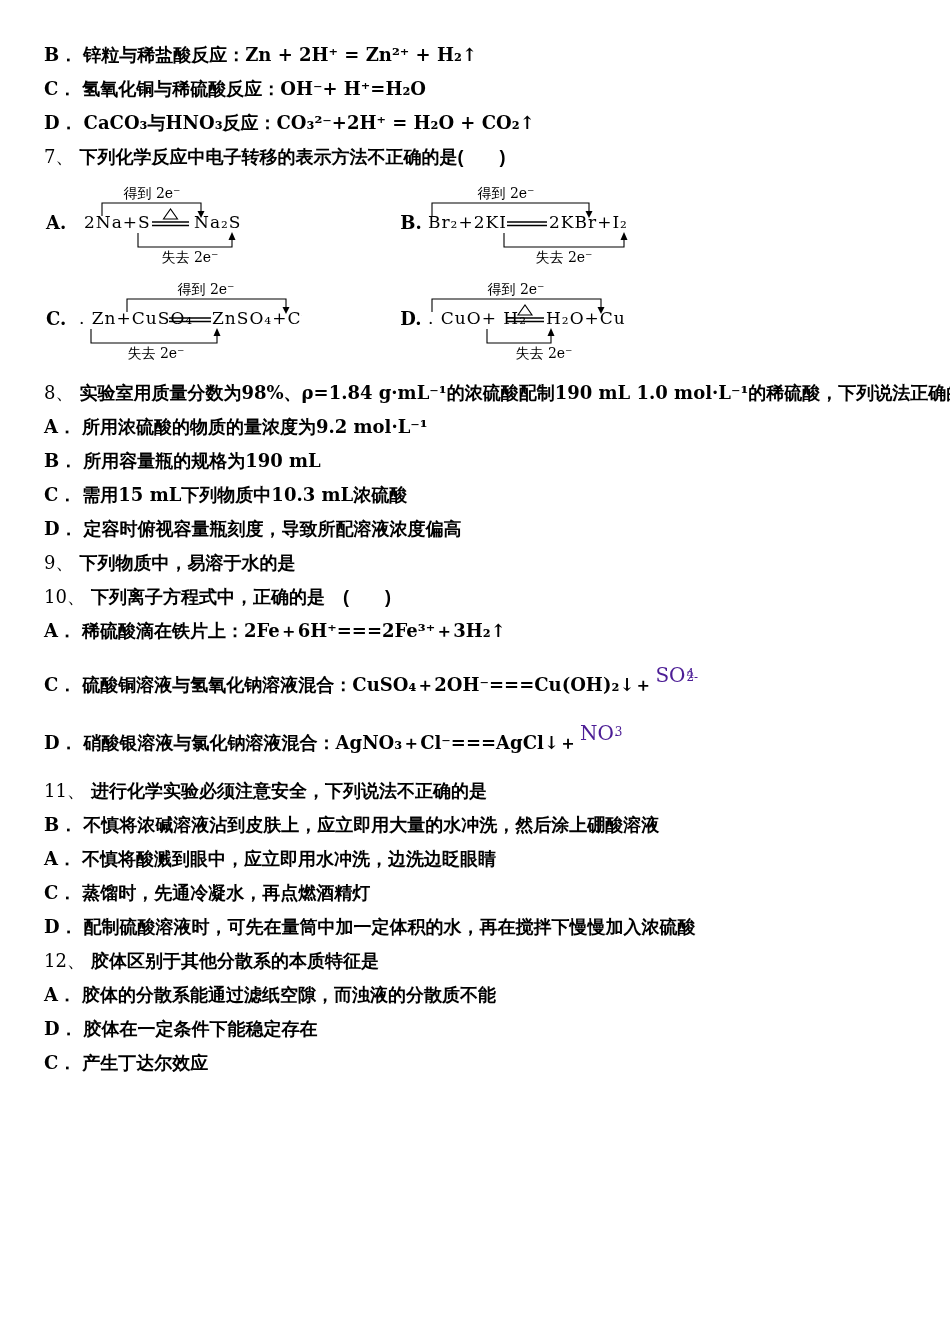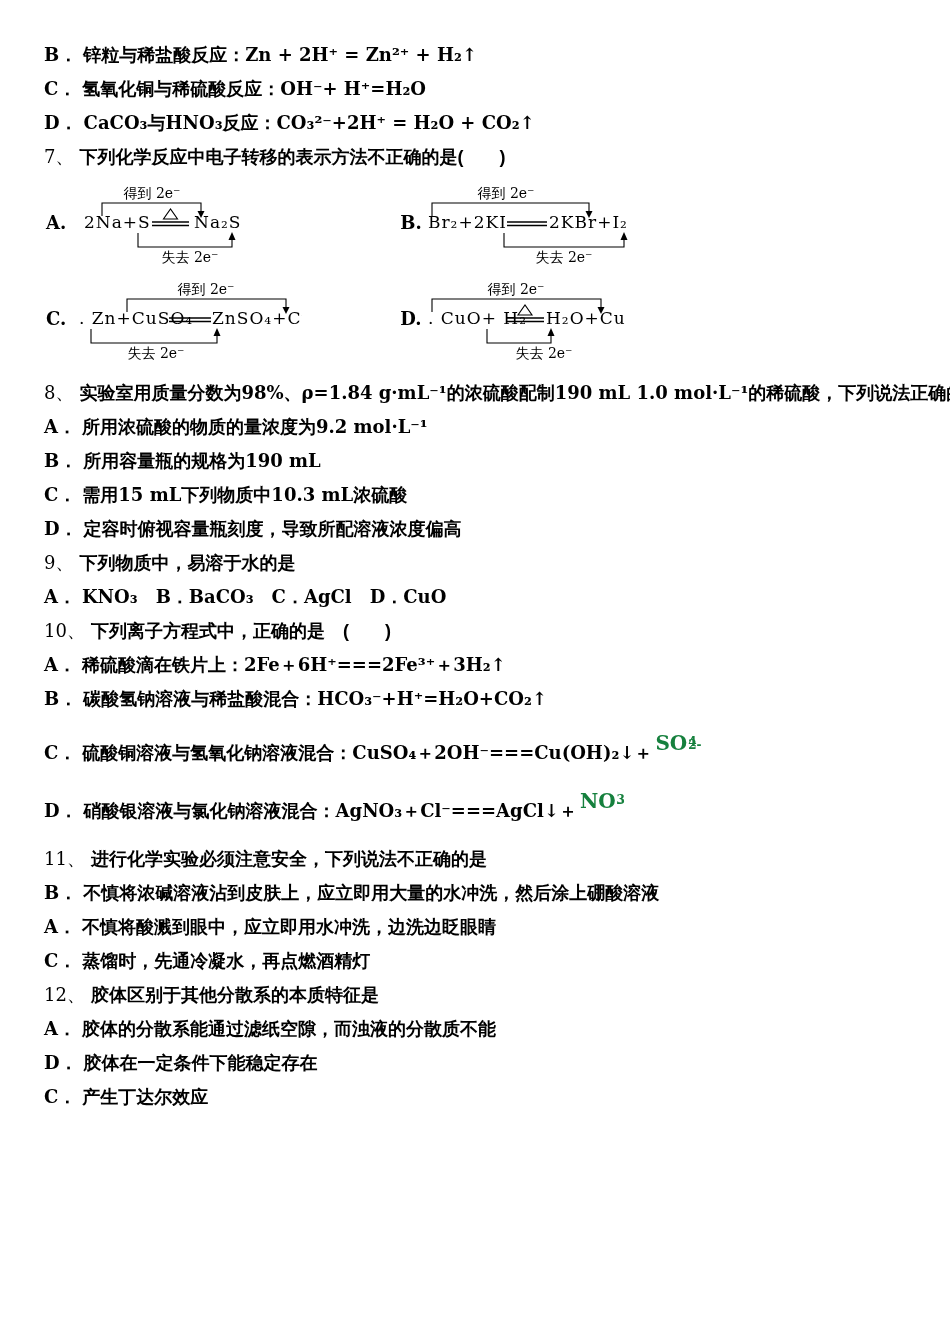--- a/index.html
+++ b/index.html
@@ -8,21 +8,21 @@
     width:950px;height:1344px;background:#ffffff;color:#000;
     font-family:"Liberation Sans",sans-serif;overflow:hidden;
   }
   .page{padding:38px 30px 0 44px;}
   .line{font-size:18px;line-height:34px;white-space:nowrap;}
   .lbl{font-family:"DejaVu Serif",serif;font-weight:700;margin-right:6px;}
   .line.question .lbl{font-weight:400;}
   .cn{font-weight:700;}
   .f{font-family:"DejaVu Serif",serif;font-weight:700;}
   .tall{margin-top:10px;margin-bottom:14px;}
-  .ion{display:inline-block;font-family:"DejaVu Serif",serif;font-weight:700;color:#15803d;
+  .ion{display:inline-block;font-family:"DejaVu Serif",serif;font-weight:400;color:#4c1d95;
        vertical-align:9px;margin-left:3px;}
   .ion-base{font-size:20px;}
   .ion-stack{display:inline-block;position:relative;width:15px;height:26px;vertical-align:-7px;}
   .ion-sup{position:absolute;top:-3px;left:1px;font-size:12px;}
   .ion-sub{position:absolute;bottom:-2px;left:1px;font-size:12px;}
   .drow{display:flex;align-items:flex-start;margin:10px 0 14px;}
   .diagram{display:flex;align-items:flex-start;}
   .dlabel{font-family:"DejaVu Serif",serif;font-weight:700;font-size:18px;margin:28px 4px 0 2px;}
   .dsvg{display:block;}
   .dsvg text{font-family:"DejaVu Serif",serif;}
@@ -102,27 +102,26 @@
           <text x="118" y="78" text-anchor="middle" class="glabel">失去 2e⁻</text>
         </svg>
       </div>
     </div>
     <div class="line question"><span class="lbl">8、</span><span class="cn">实验室用质量分数为</span><span class="f">98%</span><span class="cn">、</span><span class="f">ρ=1.84 g·mL⁻¹</span><span class="cn">的浓硫酸配制</span><span class="f">190 mL 1.0 mol·L⁻¹</span><span class="cn">的稀硫酸，下列说法正确的是</span></div>
     <div class="line option"><span class="lbl">A．</span><span class="cn">所用浓硫酸的物质的量浓度为</span><span class="f">9.2 mol·L⁻¹</span></div>
     <div class="line option"><span class="lbl">B．</span><span class="cn">所用容量瓶的规格为</span><span class="f">190 mL</span></div>
     <div class="line option"><span class="lbl">C．</span><span class="cn">需用</span><span class="f">15 mL</span><span class="cn">下列物质中</span><span class="f">10.3 mL</span><span class="cn">浓硫酸</span></div>
     <div class="line option"><span class="lbl">D．</span><span class="cn">定容时俯视容量瓶刻度，导致所配溶液浓度偏高</span></div>
     <div class="line question"><span class="lbl">9、</span><span class="cn">下列物质中，易溶于水的是</span></div>
-    <div class="line option"><span class="lbl">A．</span><span class="f">KNO₃　B．BaCO₃　C．AgCl　D．CuO</span></div>
     <div class="line question"><span class="lbl">10、</span><span class="cn">下列离子方程式中，正确的是　(　　)</span></div>
     <div class="line option"><span class="lbl">A．</span><span class="cn">稀硫酸滴在铁片上：</span><span class="f">2Fe＋6H⁺===2Fe³⁺＋3H₂↑</span></div>
-    <div class="line option"><span class="lbl">B．</span><span class="cn">碳酸氢钠溶液与稀盐酸混合：</span><span class="f">HCO₃⁻+H⁺=H₂O+CO₂↑</span></div>
     <div class="line option tall"><span class="lbl">C．</span><span class="cn">硫酸铜溶液与氢氧化钠溶液混合：</span><span class="f">CuSO₄＋2OH⁻===Cu(OH)₂↓＋</span><span class="ion"><span class="ion-base">SO</span><span class="ion-stack"><span class="ion-sup">2-</span><span class="ion-sub">4</span></span></span></div>
     <div class="line option tall"><span class="lbl">D．</span><span class="cn">硝酸银溶液与氯化钠溶液混合：</span><span class="f">AgNO₃＋Cl⁻===AgCl↓＋</span><span class="ion"><span class="ion-base">NO</span><span class="ion-stack"><span class="ion-sup">-</span><span class="ion-sub">3</span></span></span></div>
     <div class="line question"><span class="lbl">11、</span><span class="cn">进行化学实验必须注意安全，下列说法不正确的是</span></div>
     <div class="line option"><span class="lbl">B．</span><span class="cn">不慎将浓碱溶液沾到皮肤上，应立即用大量的水冲洗，然后涂上硼酸溶液</span></div>
     <div class="line option"><span class="lbl">A．</span><span class="cn">不慎将酸溅到眼中，应立即用水冲洗，边洗边眨眼睛</span></div>
     <div class="line option"><span class="lbl">C．</span><span class="cn">蒸馏时，先通冷凝水，再点燃酒精灯</span></div>
+    <div class="line option"><span class="lbl">D．</span><span class="cn">配制硫酸溶液时，可先在量筒中加一定体积的水，再在搅拌下慢慢加入浓硫酸</span></div>
     <div class="line question"><span class="lbl">12、</span><span class="cn">胶体区别于其他分散系的本质特征是</span></div>
     <div class="line option"><span class="lbl">A．</span><span class="cn">胶体的分散系能通过滤纸空隙，而浊液的分散质不能</span></div>
     <div class="line option"><span class="lbl">D．</span><span class="cn">胶体在一定条件下能稳定存在</span></div>
     <div class="line option"><span class="lbl">C．</span><span class="cn">产生丁达尔效应</span></div>
   </div>
 
 </body></html>

